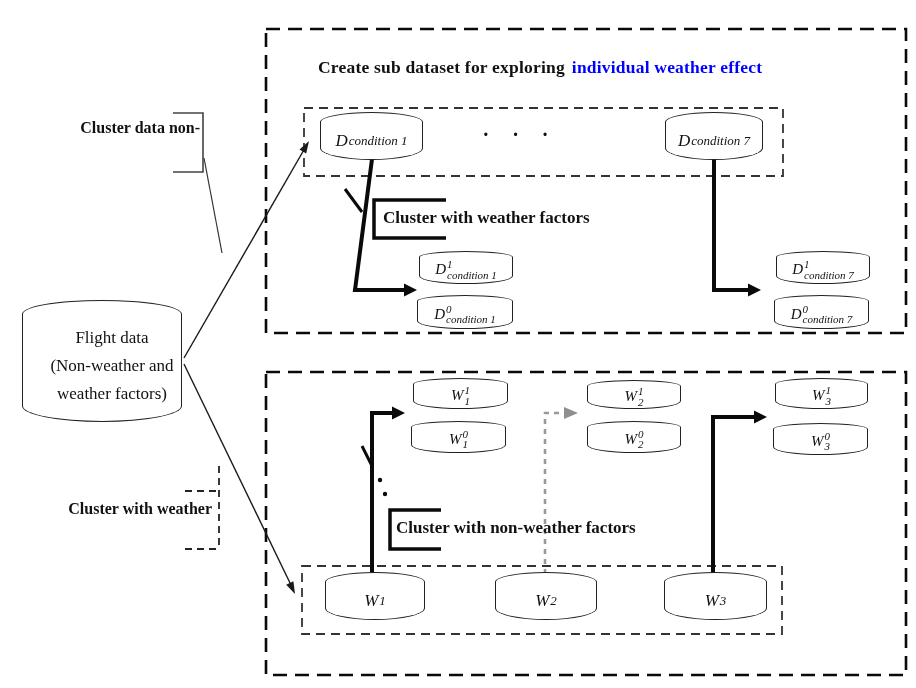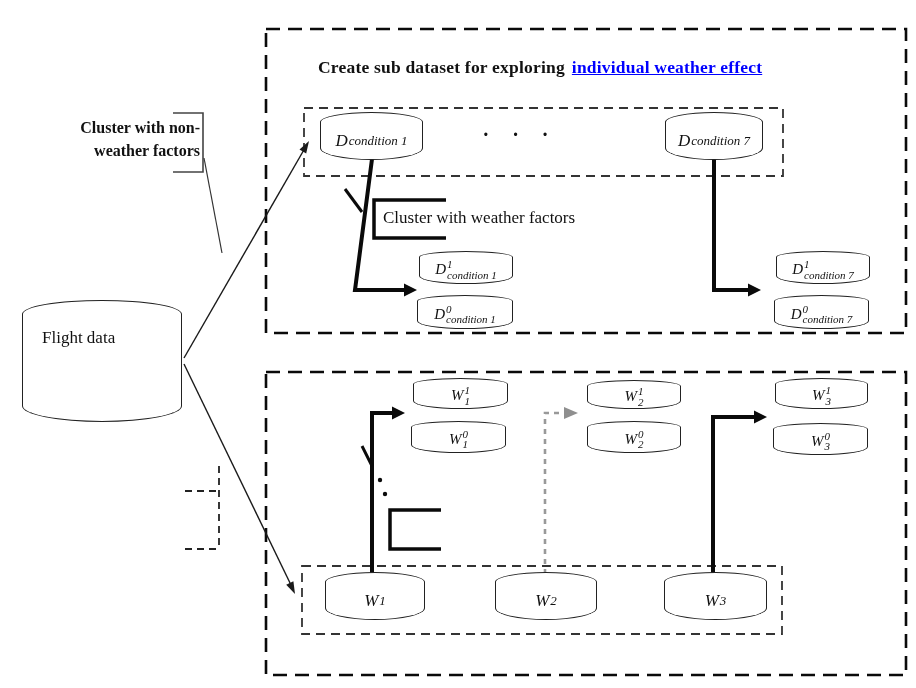--- a/index.html
+++ b/index.html
@@ -6,27 +6,27 @@
   .stage {
     position:relative; width:916px; height:688px; background:#ffffff;
     font-family:"Liberation Serif","DejaVu Serif",serif; color:#111;
     overflow:hidden;
   }
   .abs { position:absolute; }
   svg.wires { position:absolute; left:0; top:0; }
 
   
   .box-title { font-weight:bold; font-size:17.5px; white-space:nowrap; letter-spacing:0.2px; }
-  .box-title .blue { color:#0000FF; margin-left:7px;text-decoration:underline; }
+  .box-title .blue { color:#0000FF; margin-left:7px; }
 
   
   .side-label { font-weight:bold; font-size:16px; line-height:23px; text-align:right; white-space:nowrap; }
 
   
-  .bracket-label { font-weight:normal; font-size:17px; white-space:nowrap; }
+  .bracket-label { font-weight:bold; font-size:17px; white-space:nowrap; }
 
   
   .hdots { font-weight:bold; font-size:20px; letter-spacing:9px; text-align:center; }
 
   
   .cyl { position:absolute; }
   .cyl .cyl-top {
     position:absolute; left:0; top:0; width:100%;
     border:1.5px solid #222; border-radius:50%; background:#fff; box-sizing:border-box;
   }
@@ -43,21 +43,21 @@
   .cyl-md .cyl-top  { height:20px; }
   .cyl-md .cyl-body { top:10px; border-radius:0 0 50% 50% / 0 0 12px 12px; }
   .cyl-md .cyl-label { padding-top:10px; }
   
   .cyl-sm .cyl-top  { height:12px; }
   .cyl-sm .cyl-body { top:6px; border-radius:0 0 50% 50% / 0 0 8px 8px; }
   .cyl-sm .cyl-label { padding-top:4px; }
   
   .cyl-lg .cyl-top  { height:28px; }
   .cyl-lg .cyl-body { top:14px; border-radius:0 0 50% 50% / 0 0 16px 16px; }
-  .cyl-lg .cyl-label { padding-top:24px; display:block; text-align:left; font-size:17px; line-height:28px;padding-left:20px; }
+  .cyl-lg .cyl-label { padding-top:24px; display:block; text-align:center; font-size:17px; line-height:28px;padding-left:20px; }
 
   
   .mb  { font-style:italic; font-size:17px; }
   .ms  { font-style:italic; font-size:13px; vertical-align:-5px; margin-left:1px; }
   .mb2 { font-style:italic; font-size:15px; }
   .stack { display:inline-flex; flex-direction:column; align-items:flex-start; vertical-align:-7px; margin-left:1px; }
   .stack .ss { font-style:italic; font-size:11px; line-height:10.5px; }
 </style>
 </head>
 <body>
@@ -104,35 +104,38 @@
     <line x1="362" y1="446" x2="372" y2="466" stroke="#0a0a0a" stroke-width="3"></line>
     <circle cx="380" cy="480" r="2.2" fill="#0a0a0a"></circle>
     <circle cx="385" cy="494" r="2.2" fill="#0a0a0a"></circle>
   </svg>
 
   <div class="abs box-title" style="left:318px; top:57px;">
     <span>Create sub dataset for exploring</span><span class="blue">individual weather effect</span>
   </div>
 
   <div class="abs side-label" style="left:30px; top:116px; width:170px;">
-    <div>Cluster with non-</div>
-    <div>weather factors</div>
+    <div>Cluster data non-</div>
   </div>
   <div class="abs side-label" style="left:36px; top:497px; width:176px;">
+    <div>Cluster with weather</div>
   </div>
 
   <div class="abs bracket-label" style="left:383px; top:208px;">Cluster with weather factors</div>
+  <div class="abs bracket-label" style="left:396px; top:518px;">Cluster with non-weather factors</div>
 
   <div class="abs hdots" style="left:465px; top:123px; width:110px;">· · ·</div>
 
   <div class="cyl cyl-lg" style="left:22px; top:300px; width:160px; height:122px;">
     <div class="cyl-top"></div>
     <div class="cyl-body"></div>
     <div class="cyl-label">
       <div>Flight data</div>
+      <div>(Non-weather and</div>
+      <div>weather factors)</div>
     </div>
   </div>
 
   <div class="cyl cyl-md" style="left:320px; top:112px; width:103px; height:48px;">
     <div class="cyl-top"></div>
     <div class="cyl-body"></div>
     <div class="cyl-label">
       <i class="mb">D</i>
         <span class="ms">condition 1</span>
     </div>

